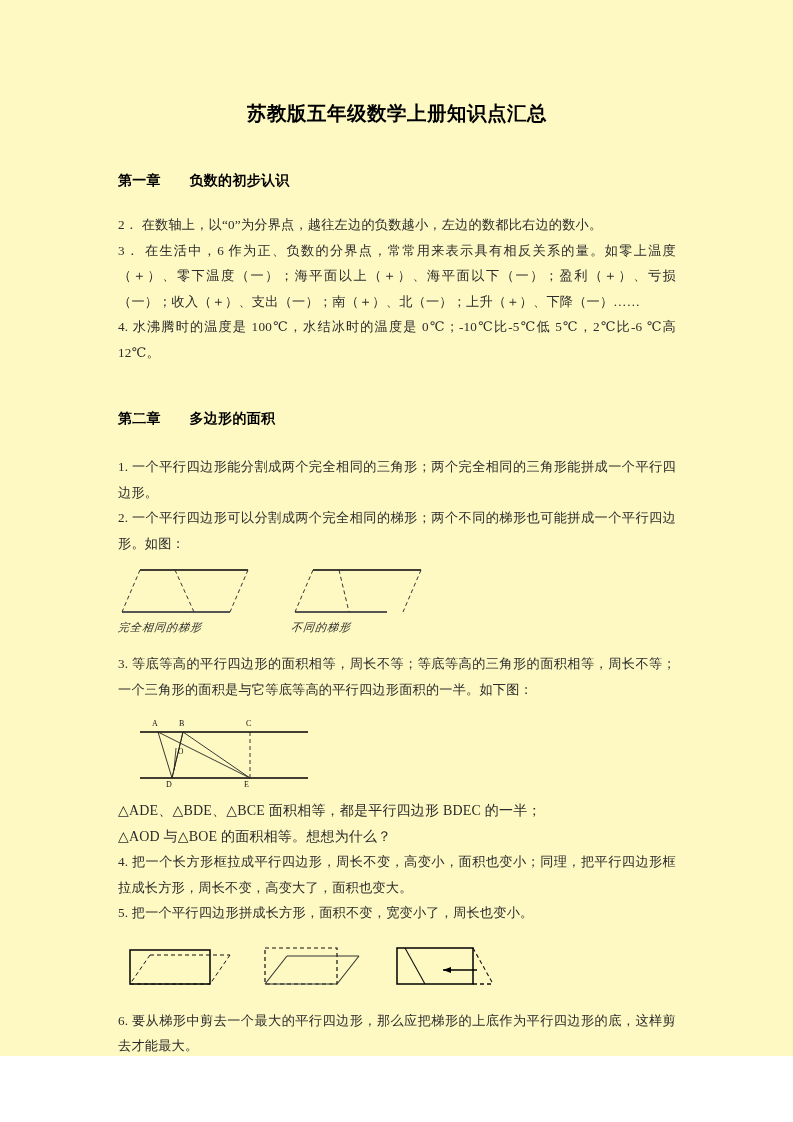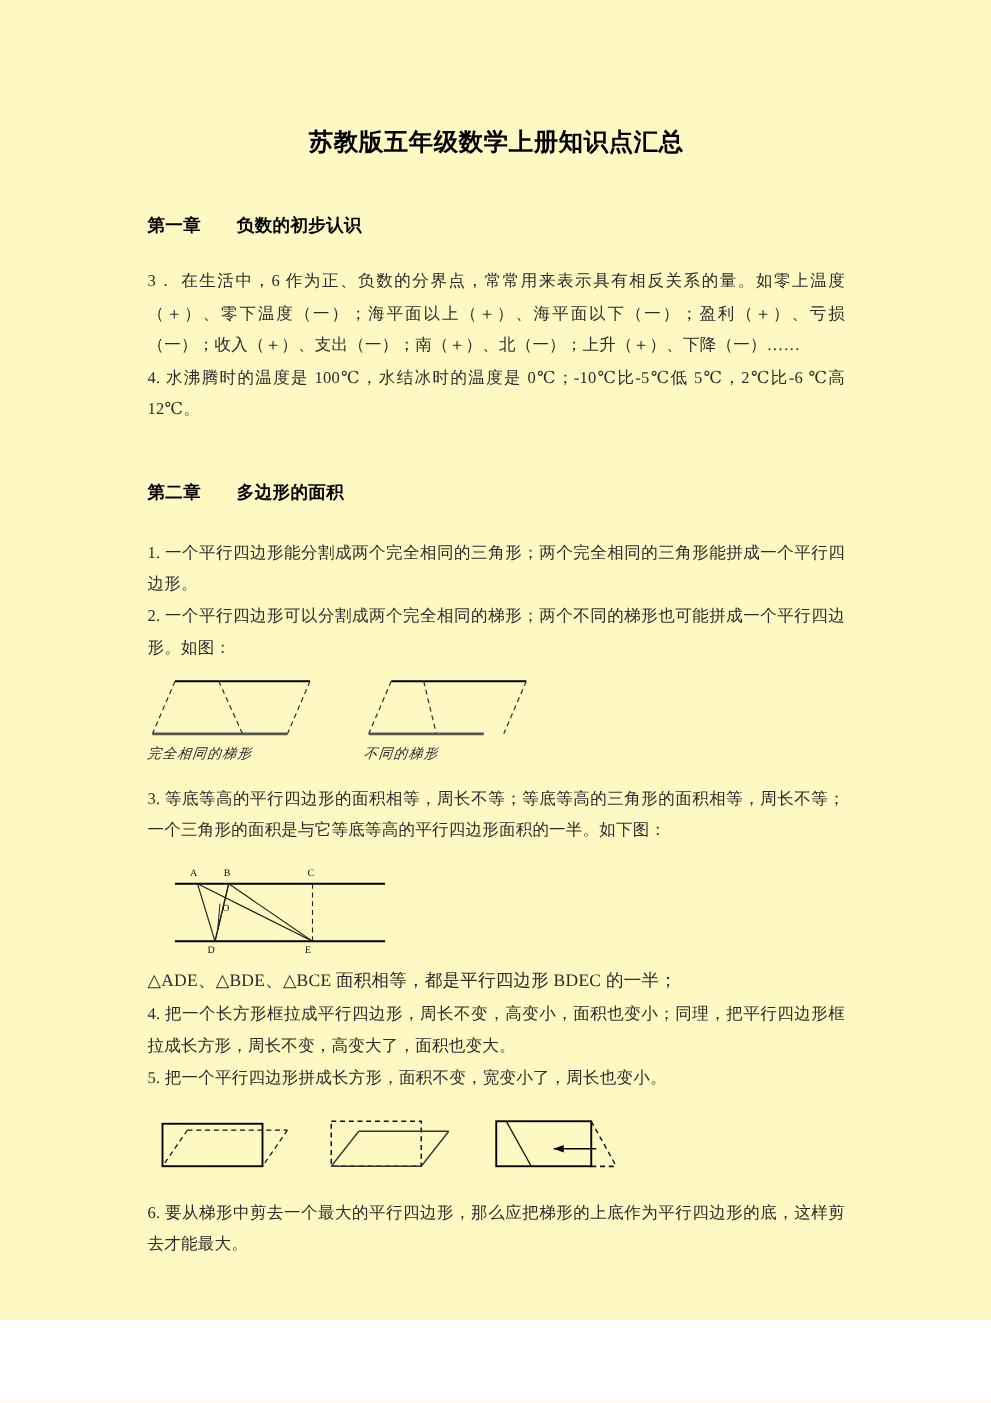--- a/index.html
+++ b/index.html
@@ -101,20 +101,21 @@
 <body>
 
 <div class="page">
   <div class="content">
 
     <h1 class="doc-title">苏教版五年级数学上册知识点汇总</h1>
 
     <div class="chapter-heading ch1-heading">第一章　　负数的初步认识</div>
 
     <div class="list-block">
+      <p class="para">2． 在数轴上，以“0”为分界点，越往左边的负数越小，左边的数都比右边的数小。</p>
       <p class="para">3． 在生活中，6 作为正、负数的分界点，常常用来表示具有相反关系的量。如零上温度（＋）、零下温度（一）；海平面以上（＋）、海平面以下（一）；盈利（＋）、亏损（一）；收入（＋）、支出（一）；南（＋）、北（一）；上升（＋）、下降（一）……</p>
       <p class="para">4. 水沸腾时的温度是 100℃，水结冰时的温度是 0℃；-10℃比-5℃低 5℃，2℃比-6 ℃高 12℃。</p>
     </div>
 
     <div class="chapter-heading ch2-heading">第二章　　多边形的面积</div>
 
     <div class="list-block-2">
       <p class="para">1. 一个平行四边形能分割成两个完全相同的三角形；两个完全相同的三角形能拼成一个平行四边形。</p>
       <p class="para">2. 一个平行四边形可以分割成两个完全相同的梯形；两个不同的梯形也可能拼成一个平行四边形。如图：</p>
 
@@ -165,20 +166,21 @@
           <text x="108" y="16" font-family="Liberation Serif, serif" font-size="8" fill="#111">C</text>
           <text x="28" y="77" font-family="Liberation Serif, serif" font-size="8" fill="#111">D</text>
           <text x="106" y="77" font-family="Liberation Serif, serif" font-size="8" fill="#111">E</text>
           <text x="40" y="44" font-family="Liberation Serif, serif" font-size="7.5" fill="#111">O</text>
         </svg>
       </div>
 
       <div class="gap-s"></div>
 
       <p class="math-line">△ADE、△BDE、△BCE 面积相等，都是平行四边形 BDEC 的一半；</p>
+      <p class="math-line">△AOD 与△BOE 的面积相等。想想为什么？</p>
 
       <p class="para">4. 把一个长方形框拉成平行四边形，周长不变，高变小，面积也变小；同理，把平行四边形框拉成长方形，周长不变，高变大了，面积也变大。</p>
       <p class="para">5. 把一个平行四边形拼成长方形，面积不变，宽变小了，周长也变小。</p>
 
       <div class="fig-row-2">
         <div class="fig-cell">
           <svg width="110" height="50" viewBox="0 0 110 50">
             <rect x="4" y="8" width="80" height="34" fill="none" stroke="#000" stroke-width="1.5"></rect>
             <line x1="24" y1="13" x2="104" y2="13" stroke="#111" stroke-width="1" stroke-dasharray="4,3"></line>
             <line x1="4" y1="42" x2="84" y2="42" stroke="#111" stroke-width="1" stroke-dasharray="4,3"></line>

